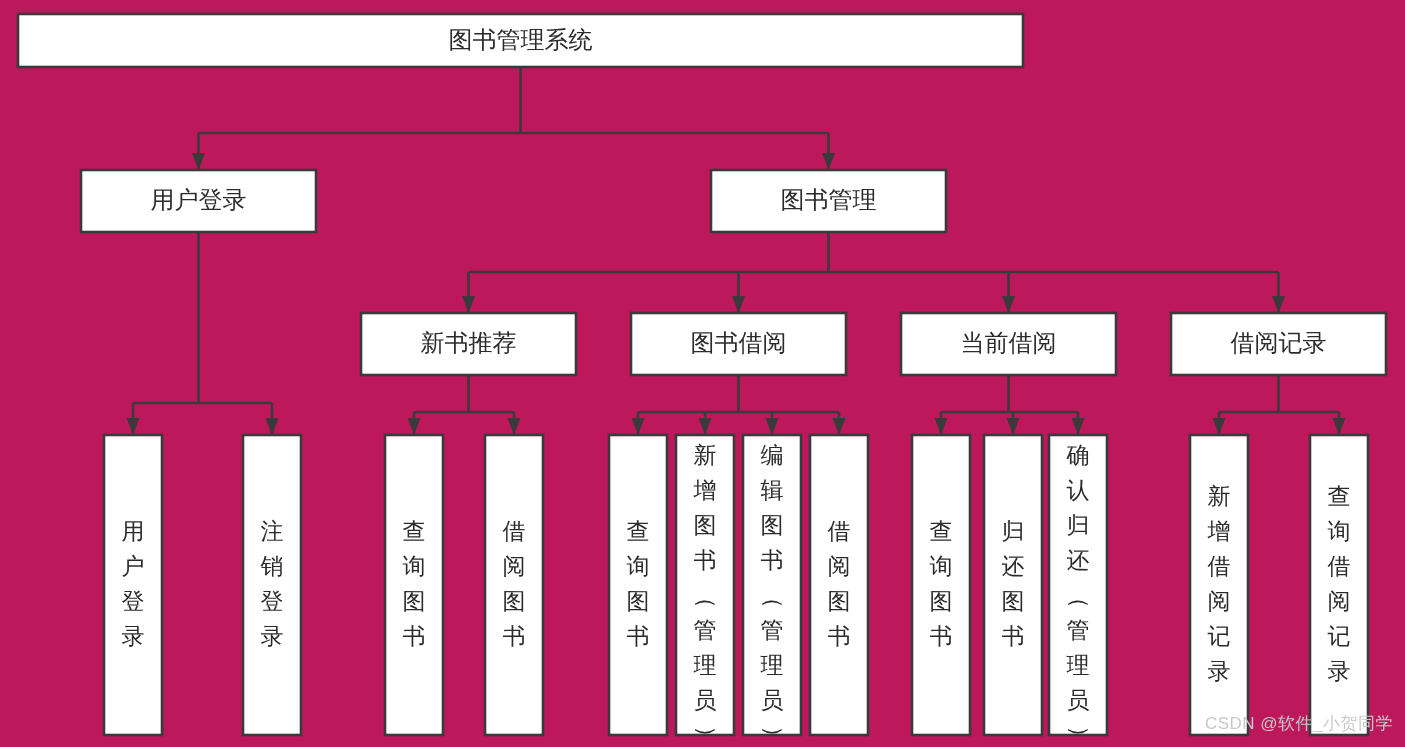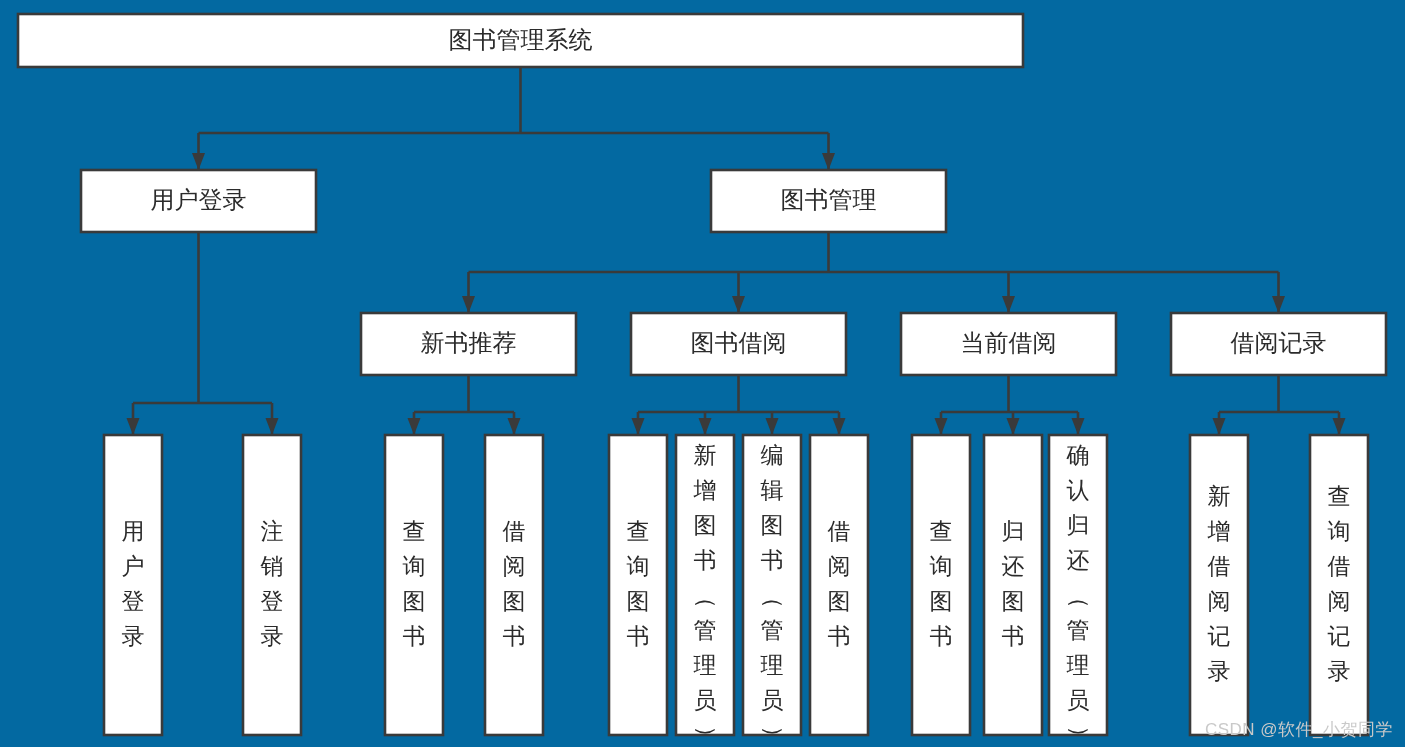--- a/index.html
+++ b/index.html
@@ -8,21 +8,21 @@
     padding: 0;
     background: #ffffff;
   }
   body {
     font-family: "Liberation Sans", "DejaVu Sans", sans-serif;
   }
   #diagram-root {
     position: relative;
     width: 1405px;
     height: 747px;
-    background: #0369a1;
+    background: #be185d;
     overflow: hidden;
   }
   svg.diagram-canvas {
     position: absolute;
     left: 0;
     top: 0;
     width: 1405px;
     height: 747px;
   }
   .node-box {
@@ -53,21 +53,21 @@
   .vlabel-char {
     fill: #2b2b2b;
     font-family: "Liberation Sans", "DejaVu Sans", sans-serif;
     font-size: 23px;
     text-anchor: middle;
     dominant-baseline: middle;
   }
   .watermark {
     position: absolute;
     right: 12px;
-    bottom: 6px;
+    bottom: 12px;
     font-family: "Liberation Sans", "DejaVu Sans", sans-serif;
     font-size: 17px;
     color: #c9c9c9;
     letter-spacing: 0.5px;
     white-space: nowrap;
     user-select: none;
   }
 </style>
 </head>
 <body>

